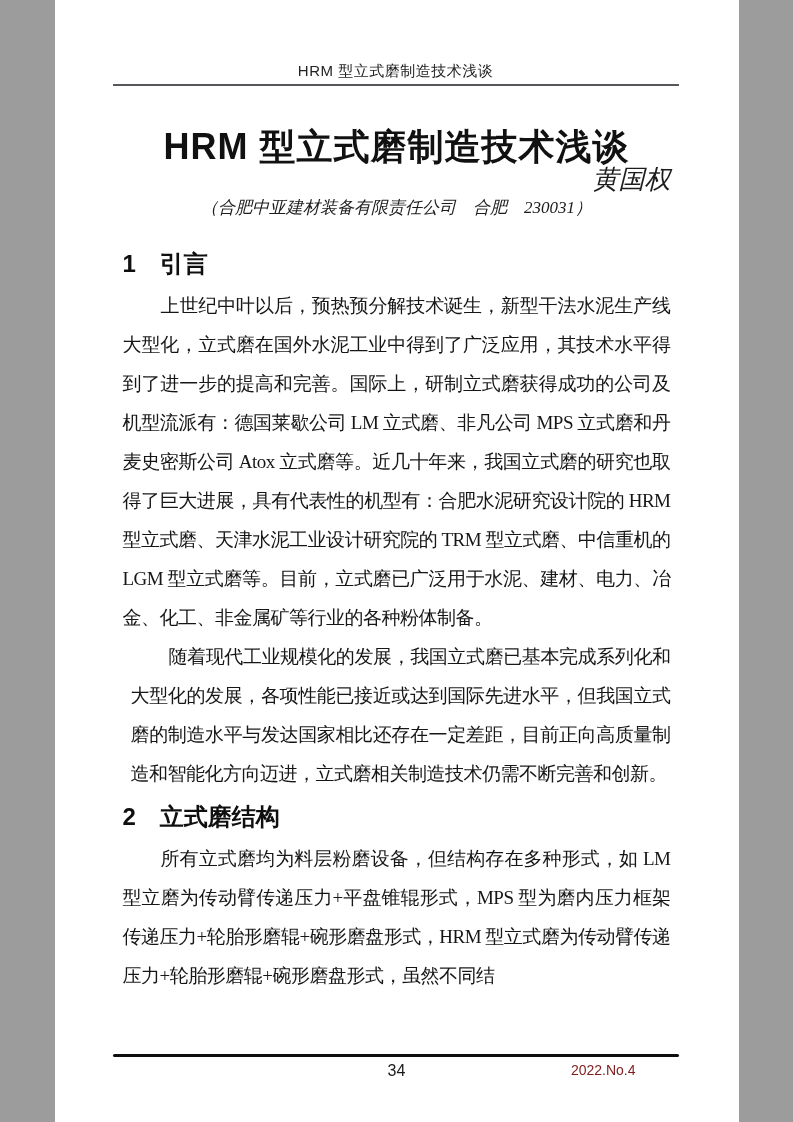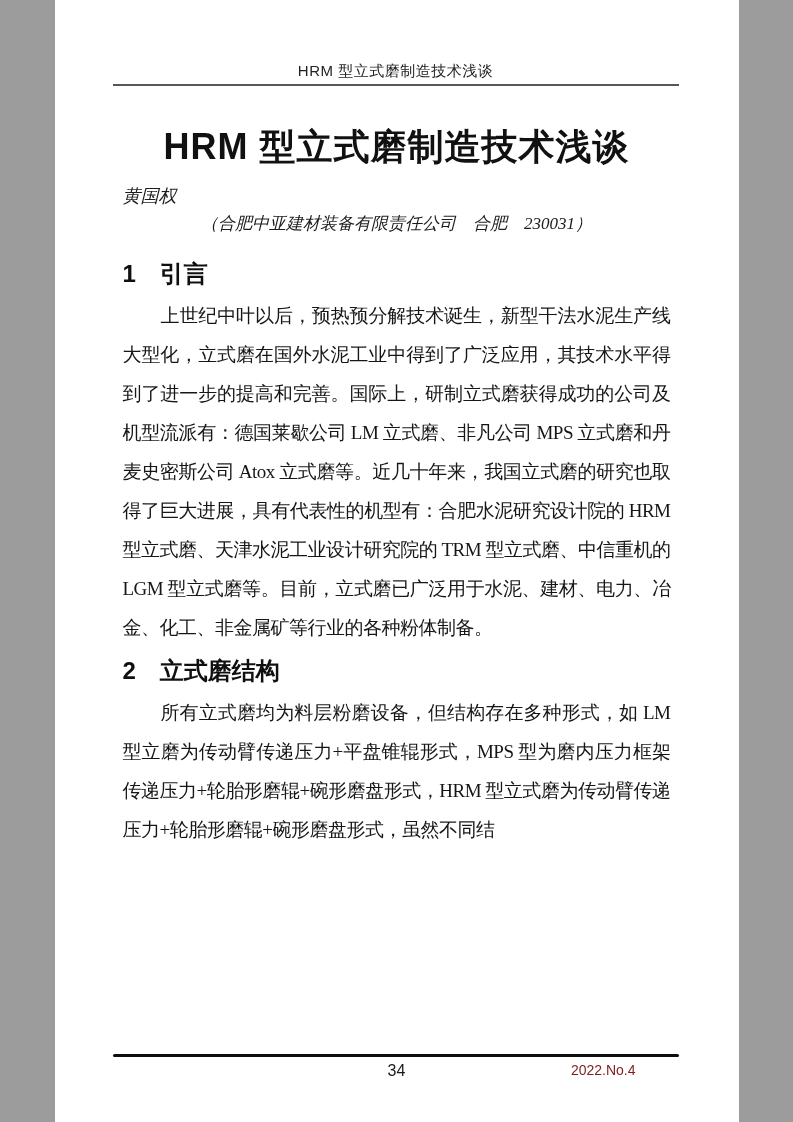--- a/index.html
+++ b/index.html
@@ -51,23 +51,22 @@
     text-align: center;
     font-size: 36px;
     line-height: 42px;
     font-weight: bold;
     font-family: "Liberation Sans", sans-serif;
     color: #111;
     letter-spacing: 1px;
   }
 
   .author {
-    margin-top: 16px;
-    text-align: left;
-    font-size: 18px;
+    text-align: right;
+    font-size: 26px;
     line-height: 24px;
     font-style: italic;
     font-family: "Liberation Serif", serif;
   }
 
   .affiliation {
     margin-top: 3px;
     text-align: center;
     font-size: 17px;
     line-height: 26px;
@@ -75,21 +74,21 @@
     font-family: "Liberation Serif", serif;
   }
 
   .sec-heading {
     font-family: "Liberation Sans", sans-serif;
     font-weight: bold;
     font-size: 24px;
     line-height: 28px;
     color: #0f0f0f;
   }
-  .sec-heading.first { margin-top: 23px; }
+  .sec-heading.first { margin-top: 29px; }
   .sec-heading.later { margin-top: 10px; }
 
   .body-par {
     margin-top: 8px;
     font-size: 19px;
     line-height: 39px;
     letter-spacing: -0.5px;
     text-align: justify;
     text-indent: 2em;
     color: #161616;
@@ -139,20 +138,21 @@
 
     <div class="author">黄国权</div>
 
     <div class="affiliation">（合肥中亚建材装备有限责任公司　合肥　230031）</div>
 
     <h2 class="sec-heading first">1　引言</h2>
 
 
     <p class="body-par">上世纪中叶以后，预热预分解技术诞生，新型干法水泥生产线大型化，立式磨在国外水泥工业中得到了广泛应用，其技术水平得到了进一步的提高和完善。国际上，研制立式磨获得成功的公司及机型流派有：德国莱歇公司 LM 立式磨、非凡公司 MPS 立式磨和丹麦史密斯公司 Atox 立式磨等。近几十年来，我国立式磨的研究也取得了巨大进展，具有代表性的机型有：合肥水泥研究设计院的 HRM 型立式磨、天津水泥工业设计研究院的 TRM 型立式磨、中信重机的 LGM 型立式磨等。目前，立式磨已广泛用于水泥、建材、电力、冶金、化工、非金属矿等行业的各种粉体制备。</p>
 
+    <p class="body-par">随着现代工业规模化的发展，我国立式磨已基本完成系列化和大型化的发展，各项性能已接近或达到国际先进水平，但我国立式磨的制造水平与发达国家相比还存在一定差距，目前正向高质量制造和智能化方向迈进，立式磨相关制造技术仍需不断完善和创新。</p>
 
     <h2 class="sec-heading later">2　立式磨结构</h2>
 
     <p class="body-par">所有立式磨均为料层粉磨设备，但结构存在多种形式，如 LM 型立磨为传动臂传递压力+平盘锥辊形式，MPS 型为磨内压力框架传递压力+轮胎形磨辊+碗形磨盘形式，HRM 型立式磨为传动臂传递压力+轮胎形磨辊+碗形磨盘形式，虽然不同结</p>
 
   </div>
 
   <div class="footer-rule"></div>
   <div class="footer-page-number">34</div>
   <div class="footer-issue">2022.No.4</div>

